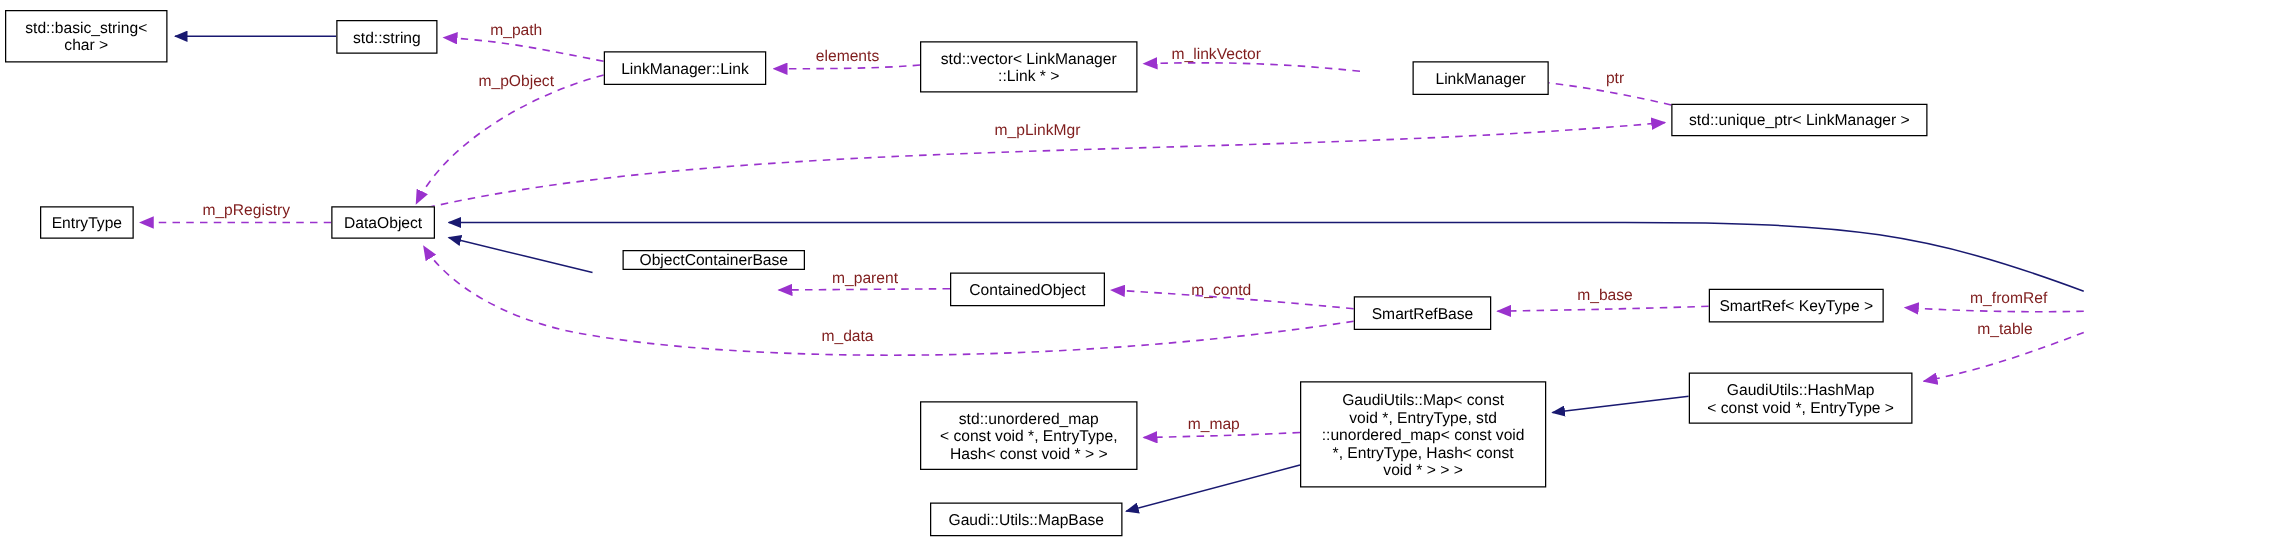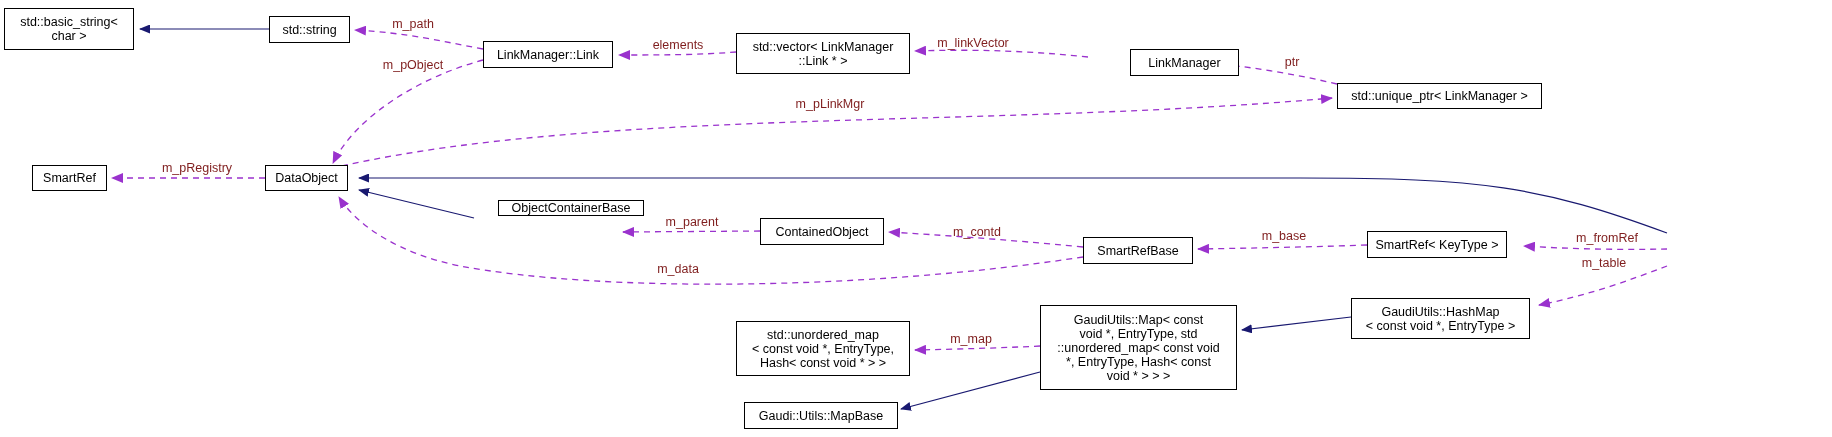--- a/index.html
+++ b/index.html
@@ -58,21 +58,21 @@
   </svg>
 
   <div class="node" style="left:4px;top:8px;width:130px;height:42px;">std::basic_string&lt;
 char &gt;</div>
   <div class="node" style="left:269px;top:16px;width:81px;height:27px;">std::string</div>
   <div class="node" style="left:483px;top:41px;width:130px;height:27px;">LinkManager::Link</div>
   <div class="node" style="left:736px;top:33px;width:174px;height:41px;">std::vector&lt; LinkManager
 ::Link * &gt;</div>
   <div class="node" style="left:1088px;top:49px;width:109px;height:27px;margin-left:42px;">LinkManager</div>
   <div class="node" style="left:1337px;top:83px;width:205px;height:26px;">std::unique_ptr&lt; LinkManager &gt;</div>
-  <div class="node" style="left:32px;top:165px;width:75px;height:26px;">SmartRef</div>
+  <div class="node" style="left:32px;top:165px;width:75px;height:26px;">EntryType</div>
   <div class="node" style="left:265px;top:165px;width:83px;height:26px;">DataObject</div>
   <div class="node" style="left:472px;top:200px;width:146px;height:16px;margin-left:26px;">ObjectContainerBase</div>
   <div class="node" style="left:760px;top:218px;width:124px;height:27px;">ContainedObject</div>
   <div class="node" style="left:1083px;top:237px;width:110px;height:27px;">SmartRefBase</div>
   <div class="node" style="left:1367px;top:231px;width:140px;height:27px;">SmartRef&lt; KeyType &gt;</div>
   <div class="node" style="left:1351px;top:298px;width:179px;height:41px;">GaudiUtils::HashMap
 &lt; const void *, EntryType &gt;</div>
   <div class="node" style="left:1040px;top:305px;width:197px;height:85px;">GaudiUtils::Map&lt; const
 void *, EntryType, std
 ::unordered_map&lt; const void

